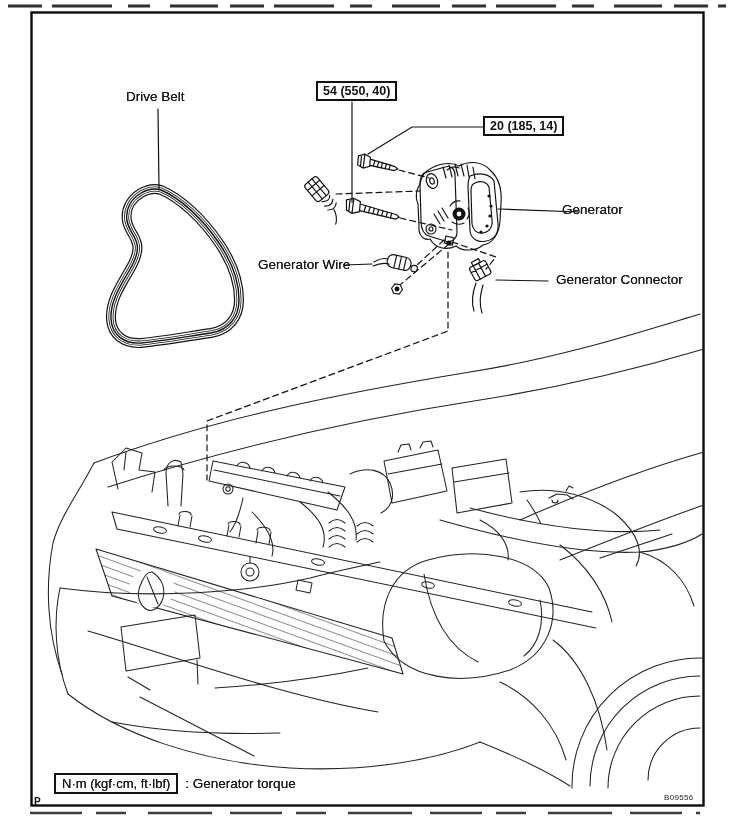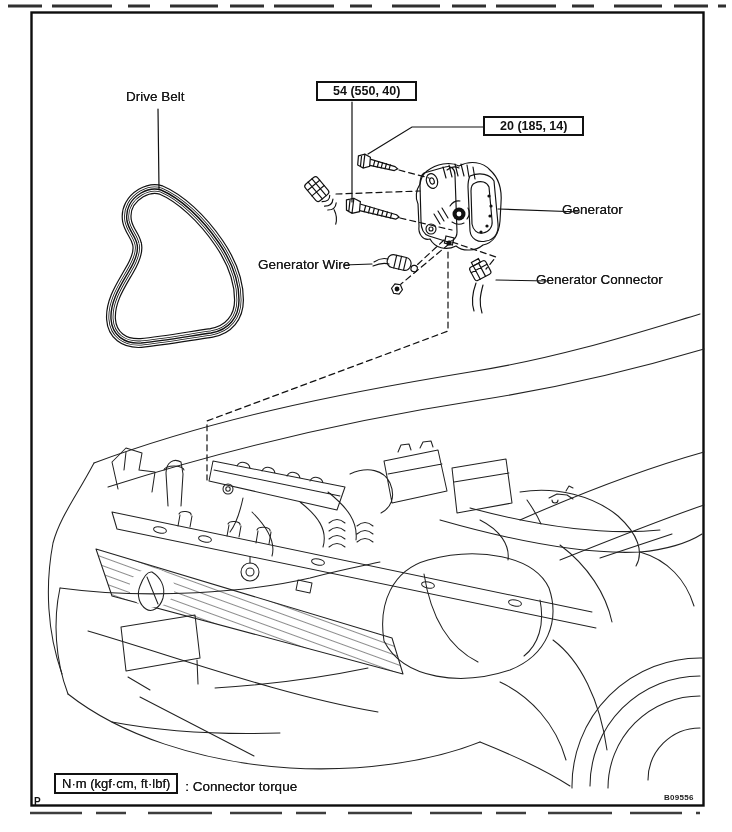--- a/index.html
+++ b/index.html
@@ -7,34 +7,34 @@
     position:relative;width:732px;height:832px;background:#ffffff;overflow:hidden;
     font-family:"Liberation Sans","DejaVu Sans",sans-serif;color:#1a1a1a;
   }
   .art{position:absolute;left:0;top:0;}
   .label{
     position:absolute;font-size:13.5px;line-height:14px;font-weight:400;
     color:#1a1a1a;white-space:nowrap;text-shadow:0 0 .5px #1a1a1a;
   }
   .torque-box{
     position:absolute;border:2px solid #111;background:#fff;
-    font-size:12.5px;line-height:16px;font-weight:700;padding:0 15px;white-space:nowrap;
+    font-size:12.5px;line-height:16px;font-weight:700;padding:0 5px;white-space:nowrap;
     color:#111;
   }
-  .legend-row{position:absolute;display:flex;align-items:flex-end;}
+  .legend-row{position:absolute;display:flex;align-items:center;}
   .legend-box{
     border:2px solid #111;background:#fff;font-size:13px;line-height:17px;
     font-weight:400;padding:0 6px;white-space:nowrap;text-shadow:0 0 .4px #1a1a1a;
   }
   .legend-note{
     margin-left:7px;font-size:13.5px;font-weight:400;white-space:nowrap;
     text-shadow:0 0 .4px #1a1a1a;
   }
   .figure-code{
-    position:absolute;font-size:8px;font-weight:700;letter-spacing:.3px;color:#222;
+    position:absolute;font-size:8px;font-weight:400;letter-spacing:.3px;color:#222;
   }
   .page-marker{position:absolute;font-size:10px;font-weight:700;color:#111;}
 </style>
 </head>
 <body>
 
 <div class="stage">
 
   <svg class="art" width="732" height="832" viewBox="0 0 732 832">
     <defs>
@@ -211,24 +211,24 @@
   <div class="label" style="left:126px;top:90px;">Drive Belt</div>
 
   <div class="torque-box" style="left:316px;top:81px;">54 (550, 40)</div>
 
   <div class="torque-box" style="left:483px;top:116px;">20 (185, 14)</div>
 
   <div class="label" style="left:562px;top:203px;">Generator</div>
 
   <div class="label" style="left:247px;top:258px;margin-left:11px;">Generator Wire</div>
 
-  <div class="label" style="left:536px;top:273px;text-align:center;">Generator Connector</div>
+  <div class="label" style="left:556px;top:273px;text-align:center;">Generator Connector</div>
 
   <div class="legend-row" style="left:54px;top:773px;">
     <span class="legend-box">N·m (kgf·cm, ft·lbf)</span>
-    <span class="legend-note">: Connector torque</span>
+    <span class="legend-note">: Generator torque</span>
   </div>
 
   <div class="figure-code" style="left:664px;top:793px;">B09556</div>
 
   <div class="page-marker" style="left:34px;top:796px;">P</div>
 
 </div>
 
 </body></html>

